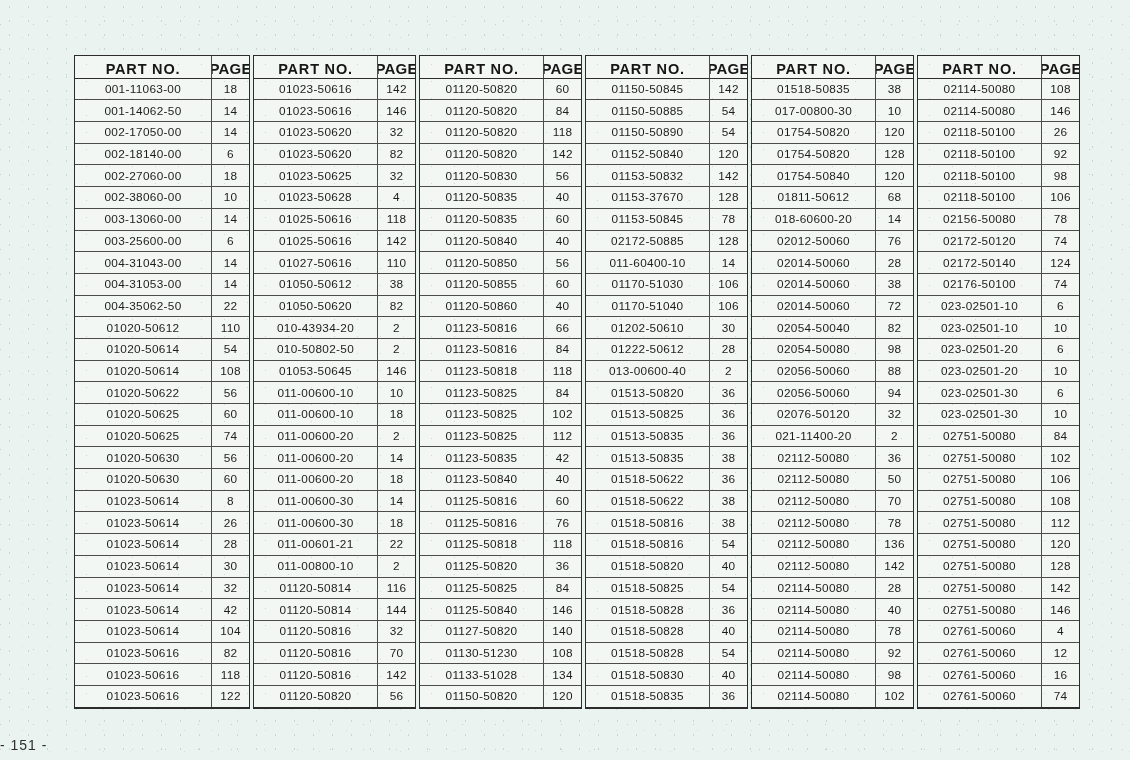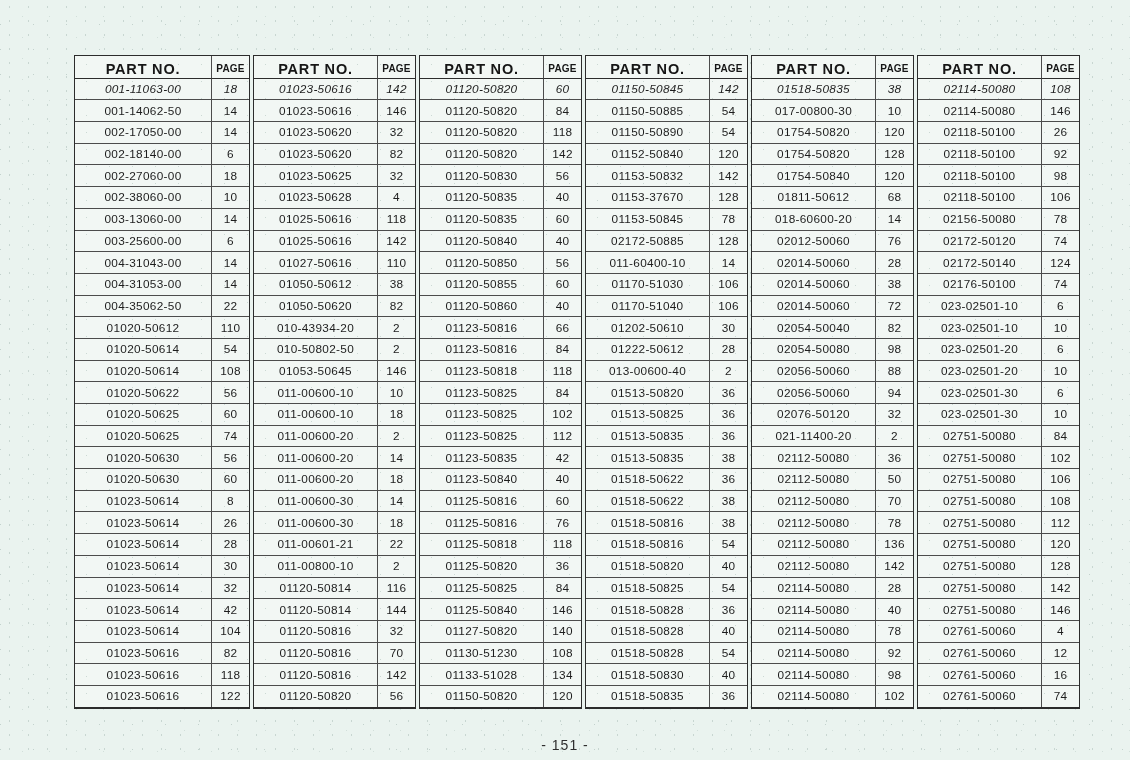--- a/index.html
+++ b/index.html
@@ -59,35 +59,33 @@
     height: 25px;
     border-top: none;
     font-weight: bold;
     color: #161616;
   }
   .cell.head.part {
     font-size: 14.5px;
     letter-spacing: 0.8px;
   }
   .cell.head.page {
-    font-size: 10px;
+    font-size: 15px;
     letter-spacing: 0.2px;
   }
   .group > .cell:nth-child(3),
   .group > .cell:nth-child(4) {
     border-top: 1.4px solid #2c2c2c;
-    font-style: italic;
   }
 
   .footer {
     position: absolute;
     left: 0;
     width: 1130px;
     top: 737px;
-    text-align: center;
     font-size: 14px;
     letter-spacing: 1px;
     color: #2e2e2e;
   }
 </style>
 </head>
 <body>
 
 <div class="index-table">
     <div class="group">

